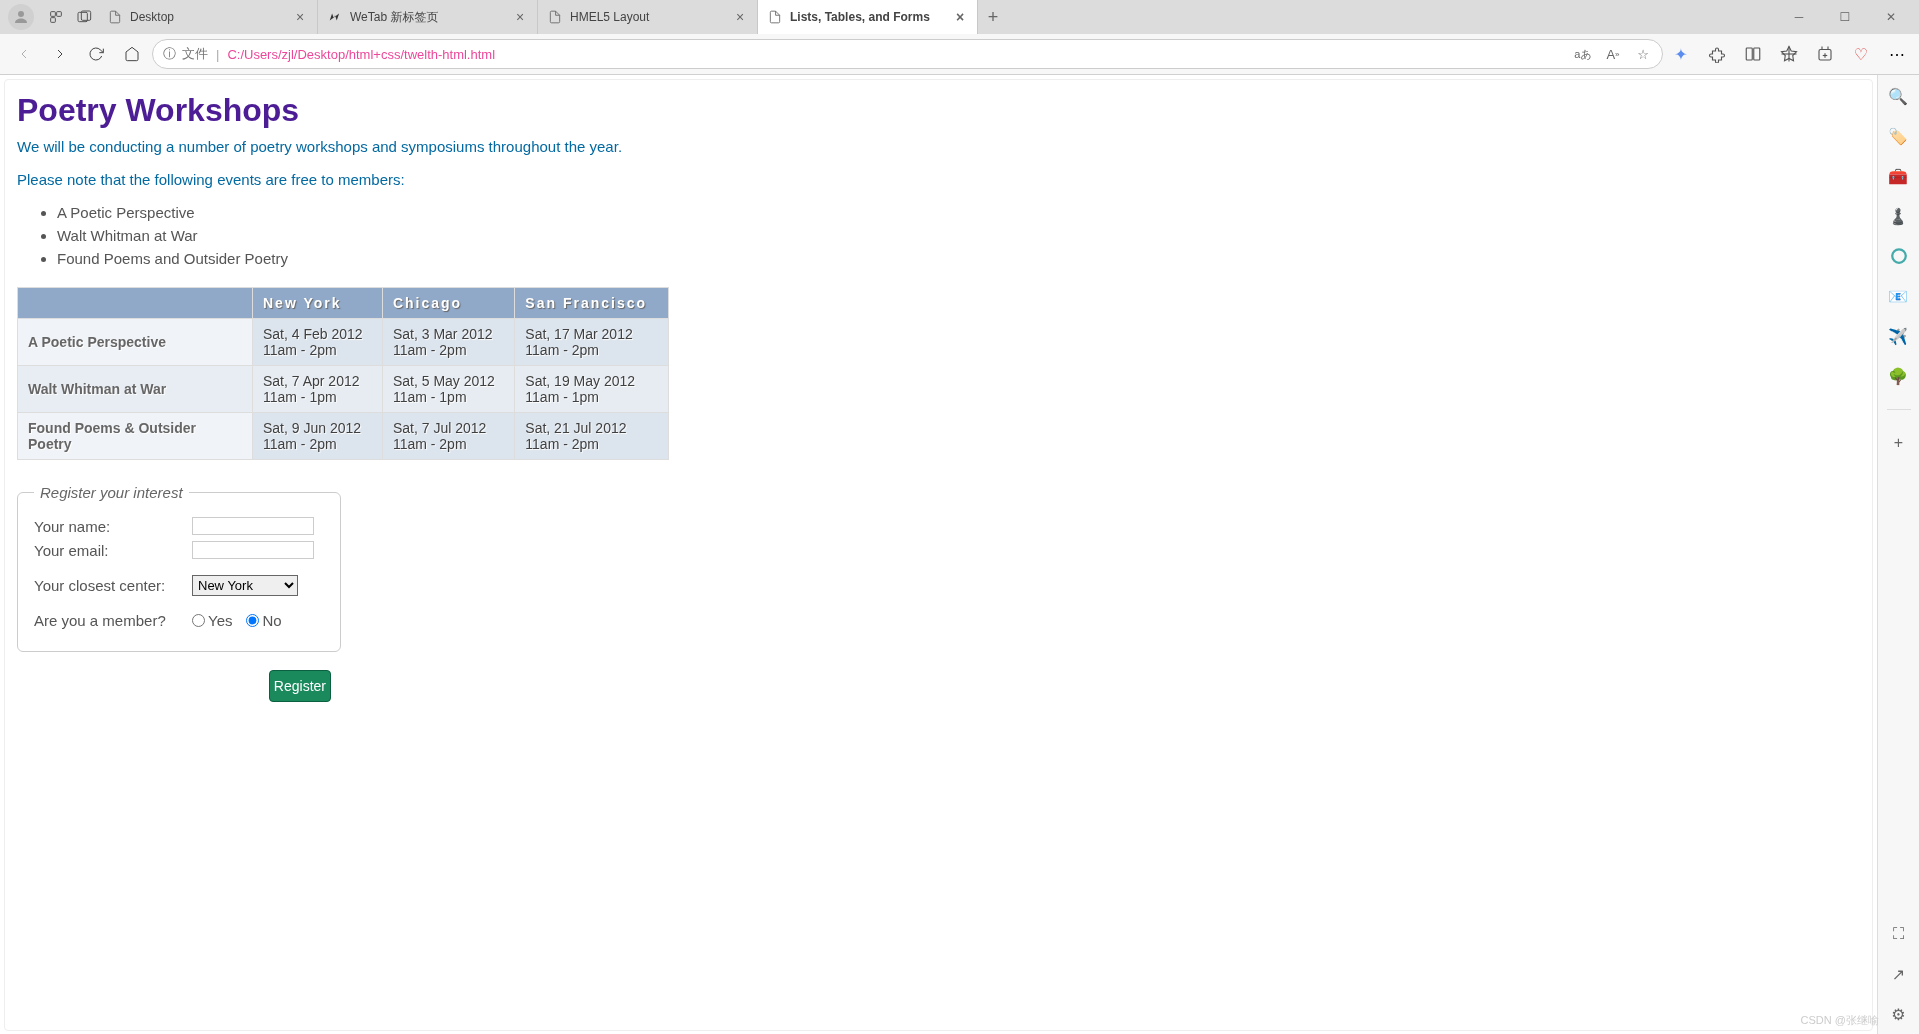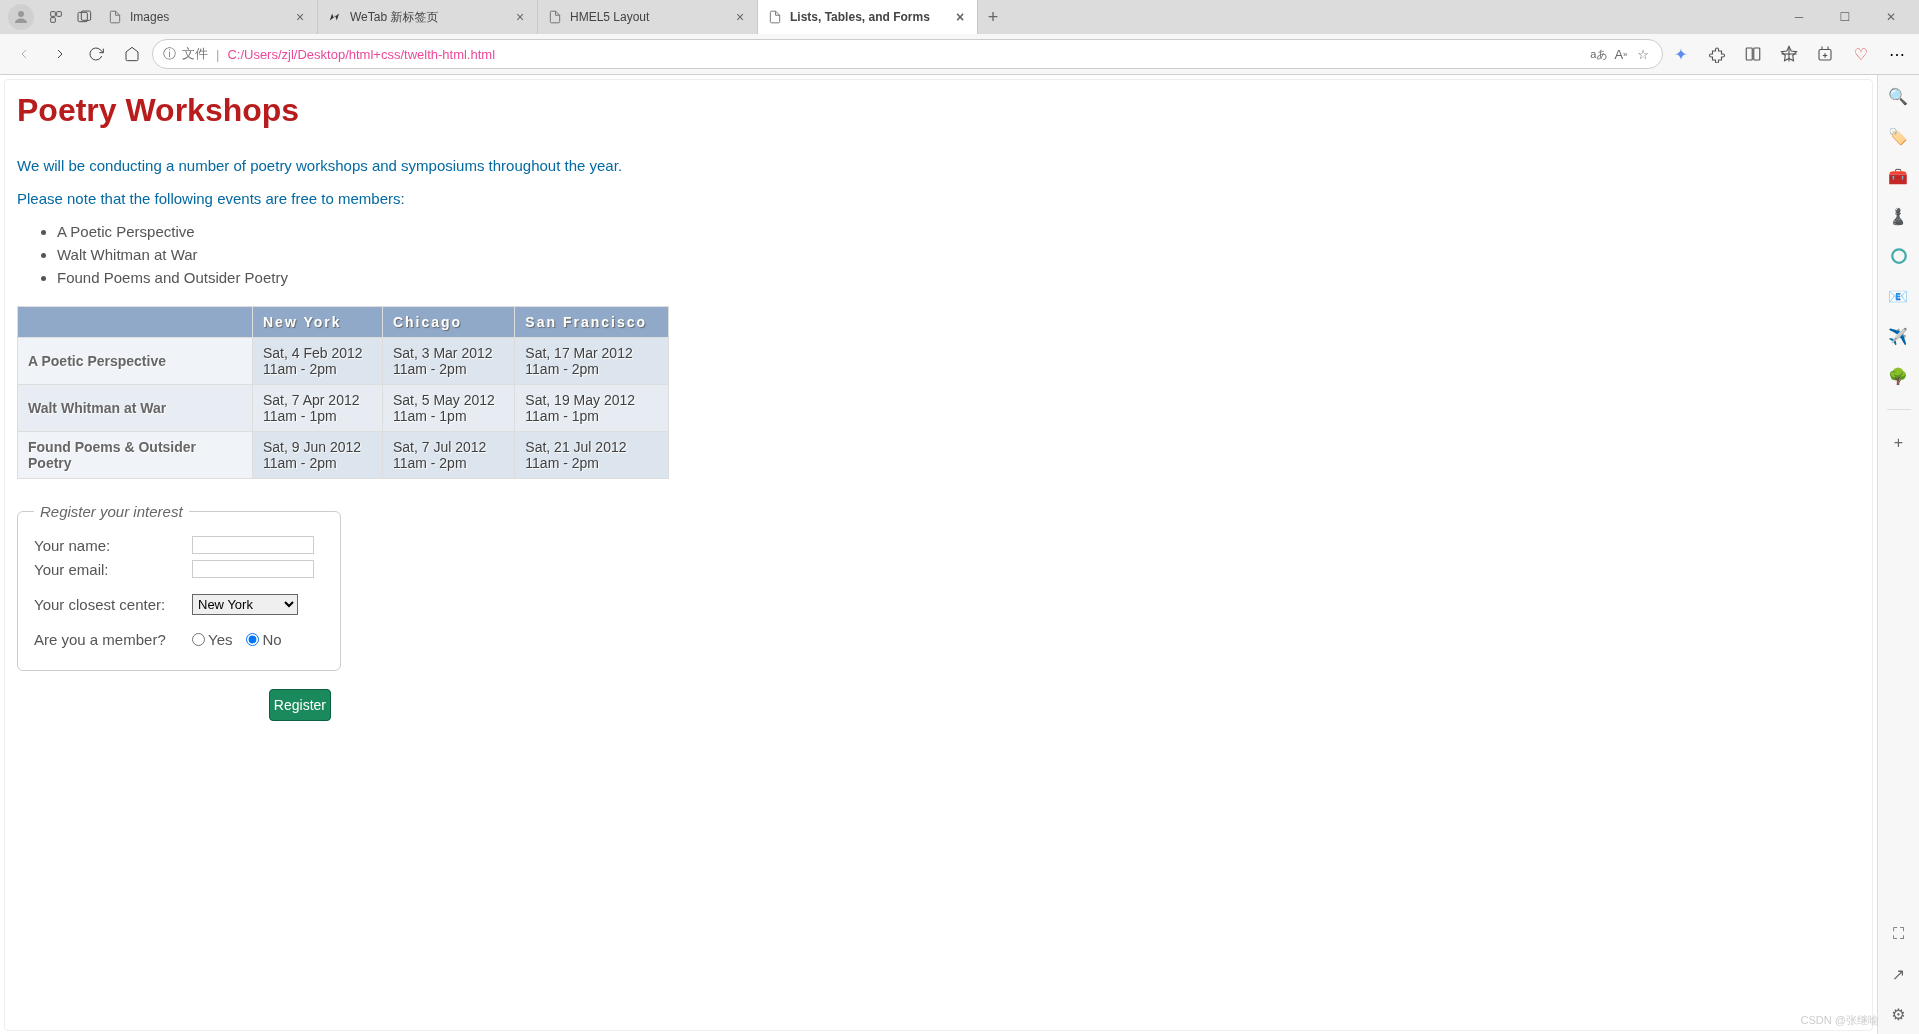--- a/index.html
+++ b/index.html
@@ -22,36 +22,36 @@
     .win-btn { width: 40px; height: 28px; display: flex; align-items: center; justify-content: center; color: #666; cursor: pointer; font-size: 12px; }
     
     .nav-bar { display: flex; align-items: center; height: 40px; padding: 0 8px; gap: 4px; background: #f7f7f7; }
     .nav-btn { width: 32px; height: 32px; display: flex; align-items: center; justify-content: center; cursor: pointer; border-radius: 4px; }
     .nav-btn.disabled { opacity: 0.4; cursor: default; }
     .nav-btn svg { width: 16px; height: 16px; fill: none; stroke: #444; stroke-width: 1.5; }
     .address-bar { flex: 1; height: 30px; background: #fff; border: 1px solid #ccc; border-radius: 15px; display: flex; align-items: center; padding: 0 10px; font-size: 13px; color: #444; gap: 8px; }
     .addr-prefix { color: #777; display: flex; align-items: center; gap: 6px; }
     .addr-sep { color: #aaa; }
     .addr-url { color: #ec4899; }
-    .addr-icons { display: flex; gap: 4px; margin-left: auto; align-items: center; }
+    .addr-icons { display: flex; gap: 12px; margin-left: auto; align-items: center; }
     .addr-icon { width: 18px; height: 18px; display: flex; align-items: center; justify-content: center; color: #666; cursor: pointer; }
     .right-icons { display: flex; gap: 8px; align-items: center; }
     .right-icon { width: 28px; height: 28px; display: flex; align-items: center; justify-content: center; cursor: pointer; }
     
     
     .content-wrapper { display: flex; height: calc(100vh - 74px); }
     .page-content { flex: 1; padding: 12px; background: #fff; overflow: auto; margin: 4px; border: 1px solid #eee; border-radius: 4px; }
     
     
     .right-sidebar { width: 42px; background: #f7f7f7; border-left: 1px solid #ddd; display: flex; flex-direction: column; align-items: center; padding-top: 10px; gap: 18px; }
     .side-icon { width: 22px; height: 22px; display: flex; align-items: center; justify-content: center; cursor: pointer; font-size: 16px; }
     .side-sep { width: 24px; height: 1px; background: #ddd; margin: 4px 0; }
     
     
-    h1 { font-size: 32px; color: #b91c1c; font-weight: bold; margin-bottom: 28px; }
+    h1 { font-size: 32px; color: #4c1d95; font-weight: bold; margin-bottom: 9px; }
     .intro p { color: #0369a1; font-size: 15px; margin-bottom: 16px; }
     .intro ul { margin-left: 40px; margin-bottom: 20px; }
     .intro li { color: #555; font-size: 15px; margin-bottom: 6px; }
     
     table { border-collapse: collapse; width: 652px; margin-bottom: 24px; }
     th { background: #90a9c9; color: #fff; padding: 7px 10px; text-align: left; font-size: 14px; letter-spacing: 2px; text-shadow: 1px 1px 1px #666; border: 1px solid #ddd; }
     th:first-child { background: #90a9c9; width: 235px; }
     td { padding: 7px 10px; font-size: 14px; color: #404040; text-shadow: 1px 1px 1px #fff; border: 1px solid #ddd; }
     tbody tr { background: #e6ecf2; }
     tbody tr:nth-child(odd) { background: #dce4ed; }
@@ -97,21 +97,21 @@
         </svg>
     </div>
 
     <div class="tab">
       <span class="tab-icon">
         <svg viewBox="0 0 24 24" fill="none" stroke="#666" stroke-width="1.5">
             <path d="M13 2H6a2 2 0 00-2 2v16a2 2 0 002 2h12a2 2 0 002-2V9z"></path>
             <polyline points="13 2 13 9 20 9"></polyline>
           </svg>
       </span>
-      <span class="tab-title">Images</span>
+      <span class="tab-title">Desktop</span>
       <span class="tab-close">×</span>
     </div>
     <div class="tab">
       <span class="tab-icon">
         <svg viewBox="0 0 24 24" fill="#333">
             <path d="M3 18l4-12 3 8 2-5 3 9 4-12"></path>
           </svg>
       </span>
       <span class="tab-title">WeTab 新标签页</span>
       <span class="tab-close">×</span>

